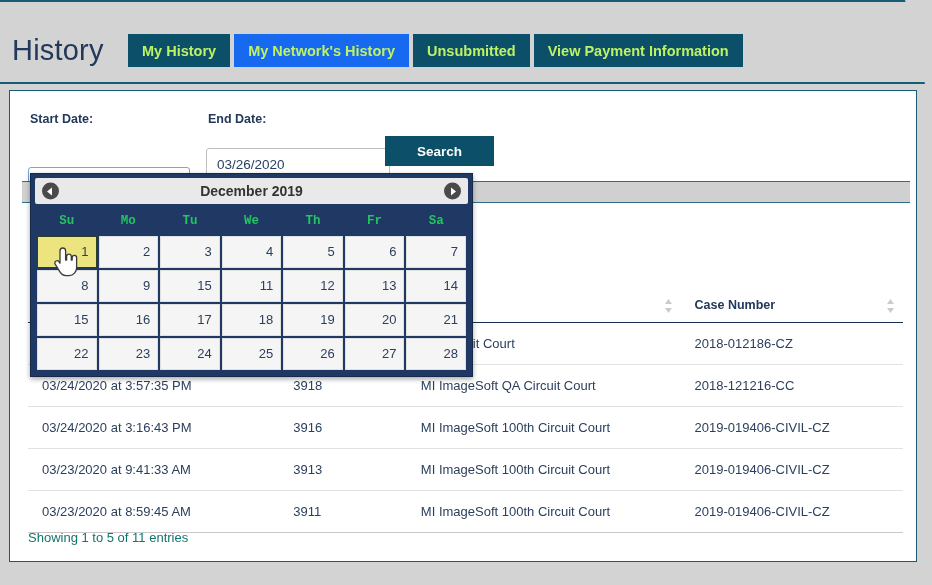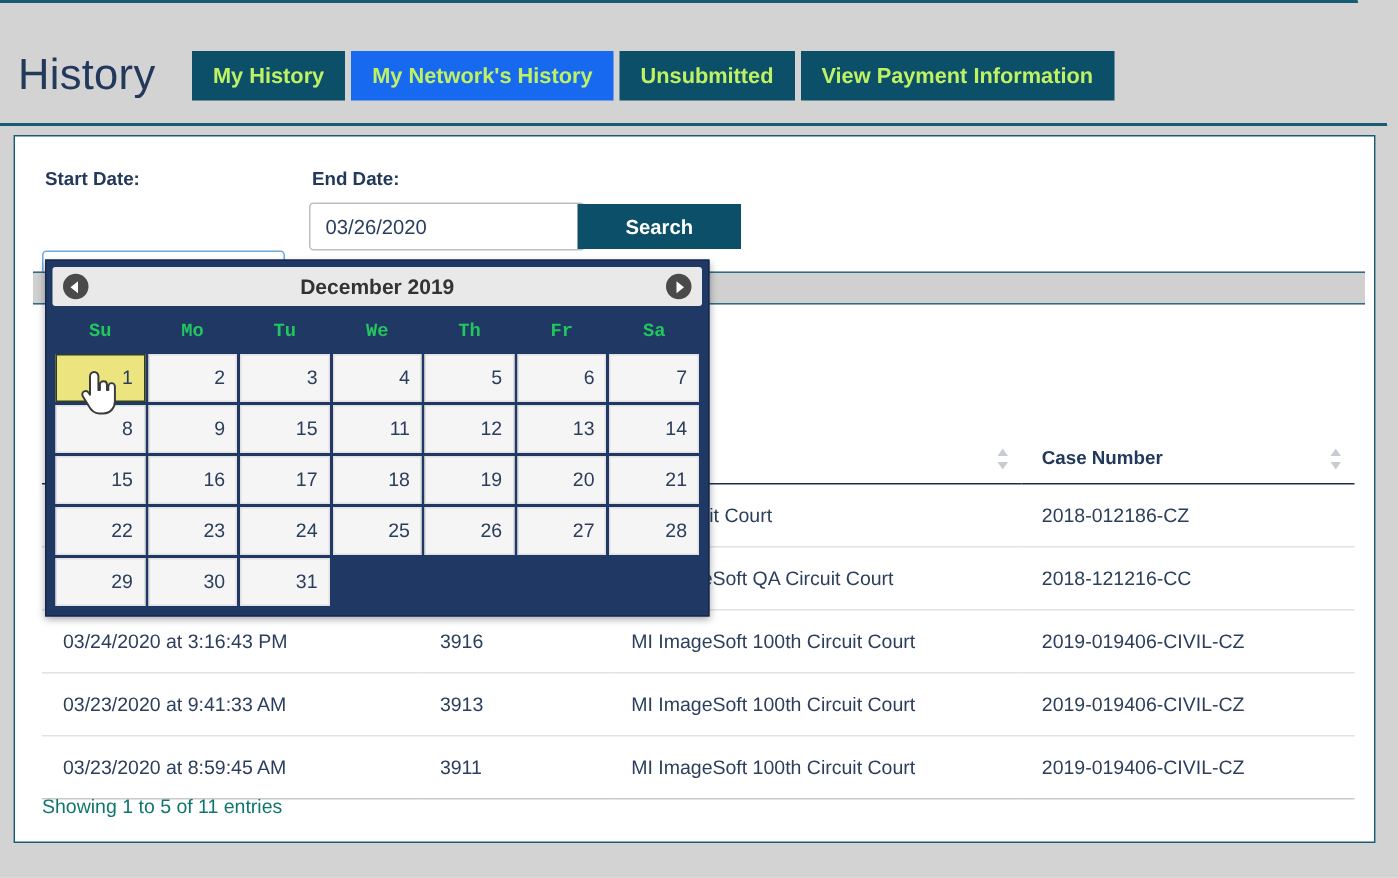--- a/index.html
+++ b/index.html
@@ -89,21 +89,21 @@
     outline: none;
     font-family: "Liberation Sans", sans-serif;
   }
   .date-input.start {
     left: 28px; top: 135px; width: 162px;
     border: 1px solid #6fa8dc;
     border-radius: 3px;
     margin-top: 32px;
   }
   .date-input.end {
-    left: 206px; top: 135px; width: 184px;
+    left: 206px; top: 148px; width: 184px;
     border: 1px solid #bfbfbf;
     border-radius: 3px;
   }
   .search-btn {
     position: absolute;
     left: 385px; top: 136px;
     width: 109px; height: 30px;
     background: #0b4f68;
     color: #fff;
     border: none;
@@ -415,29 +415,20 @@
         </tr>
         <tr>
           <td>22</td>
           <td>23</td>
           <td>24</td>
           <td>25</td>
           <td>26</td>
           <td>27</td>
           <td>28</td>
         </tr>
-        <tr>
-          <td>29</td>
-          <td>30</td>
-          <td>31</td>
-          <td class="empty"></td>
-          <td class="empty"></td>
-          <td class="empty"></td>
-          <td class="empty"></td>
-        </tr>
       </tbody>
     </table>
   </div>
 
   <svg class="cursor-hand" viewBox="0 0 26 30">
     <path d="M8 4 C8 2.3 9.3 1 10.8 1 C12.3 1 13.6 2.3 13.6 4 L13.6 13 L14.6 13 L14.6 9.5 C14.6 8.2 15.7 7.2 17 7.2 C18.3 7.2 19.3 8.2 19.3 9.5 L19.3 13 L20.2 13 L20.2 10.6 C20.2 9.4 21.2 8.4 22.4 8.4 C23.6 8.4 24.6 9.4 24.6 10.6 L24.6 20.5 C24.6 24.8 21.6 28.6 17 28.6 L14 28.6 C10.6 28.6 8.6 26.4 7 23.4 L3.2 17.2 C2.5 16 2.9 14.6 4 14 C5.1 13.4 6.4 13.8 7.1 14.8 L8 16.2 Z" fill="#ffffff" stroke="#3a3a3a" stroke-width="1.3" stroke-linejoin="round"></path>
   </svg>
 
 </div>
 

